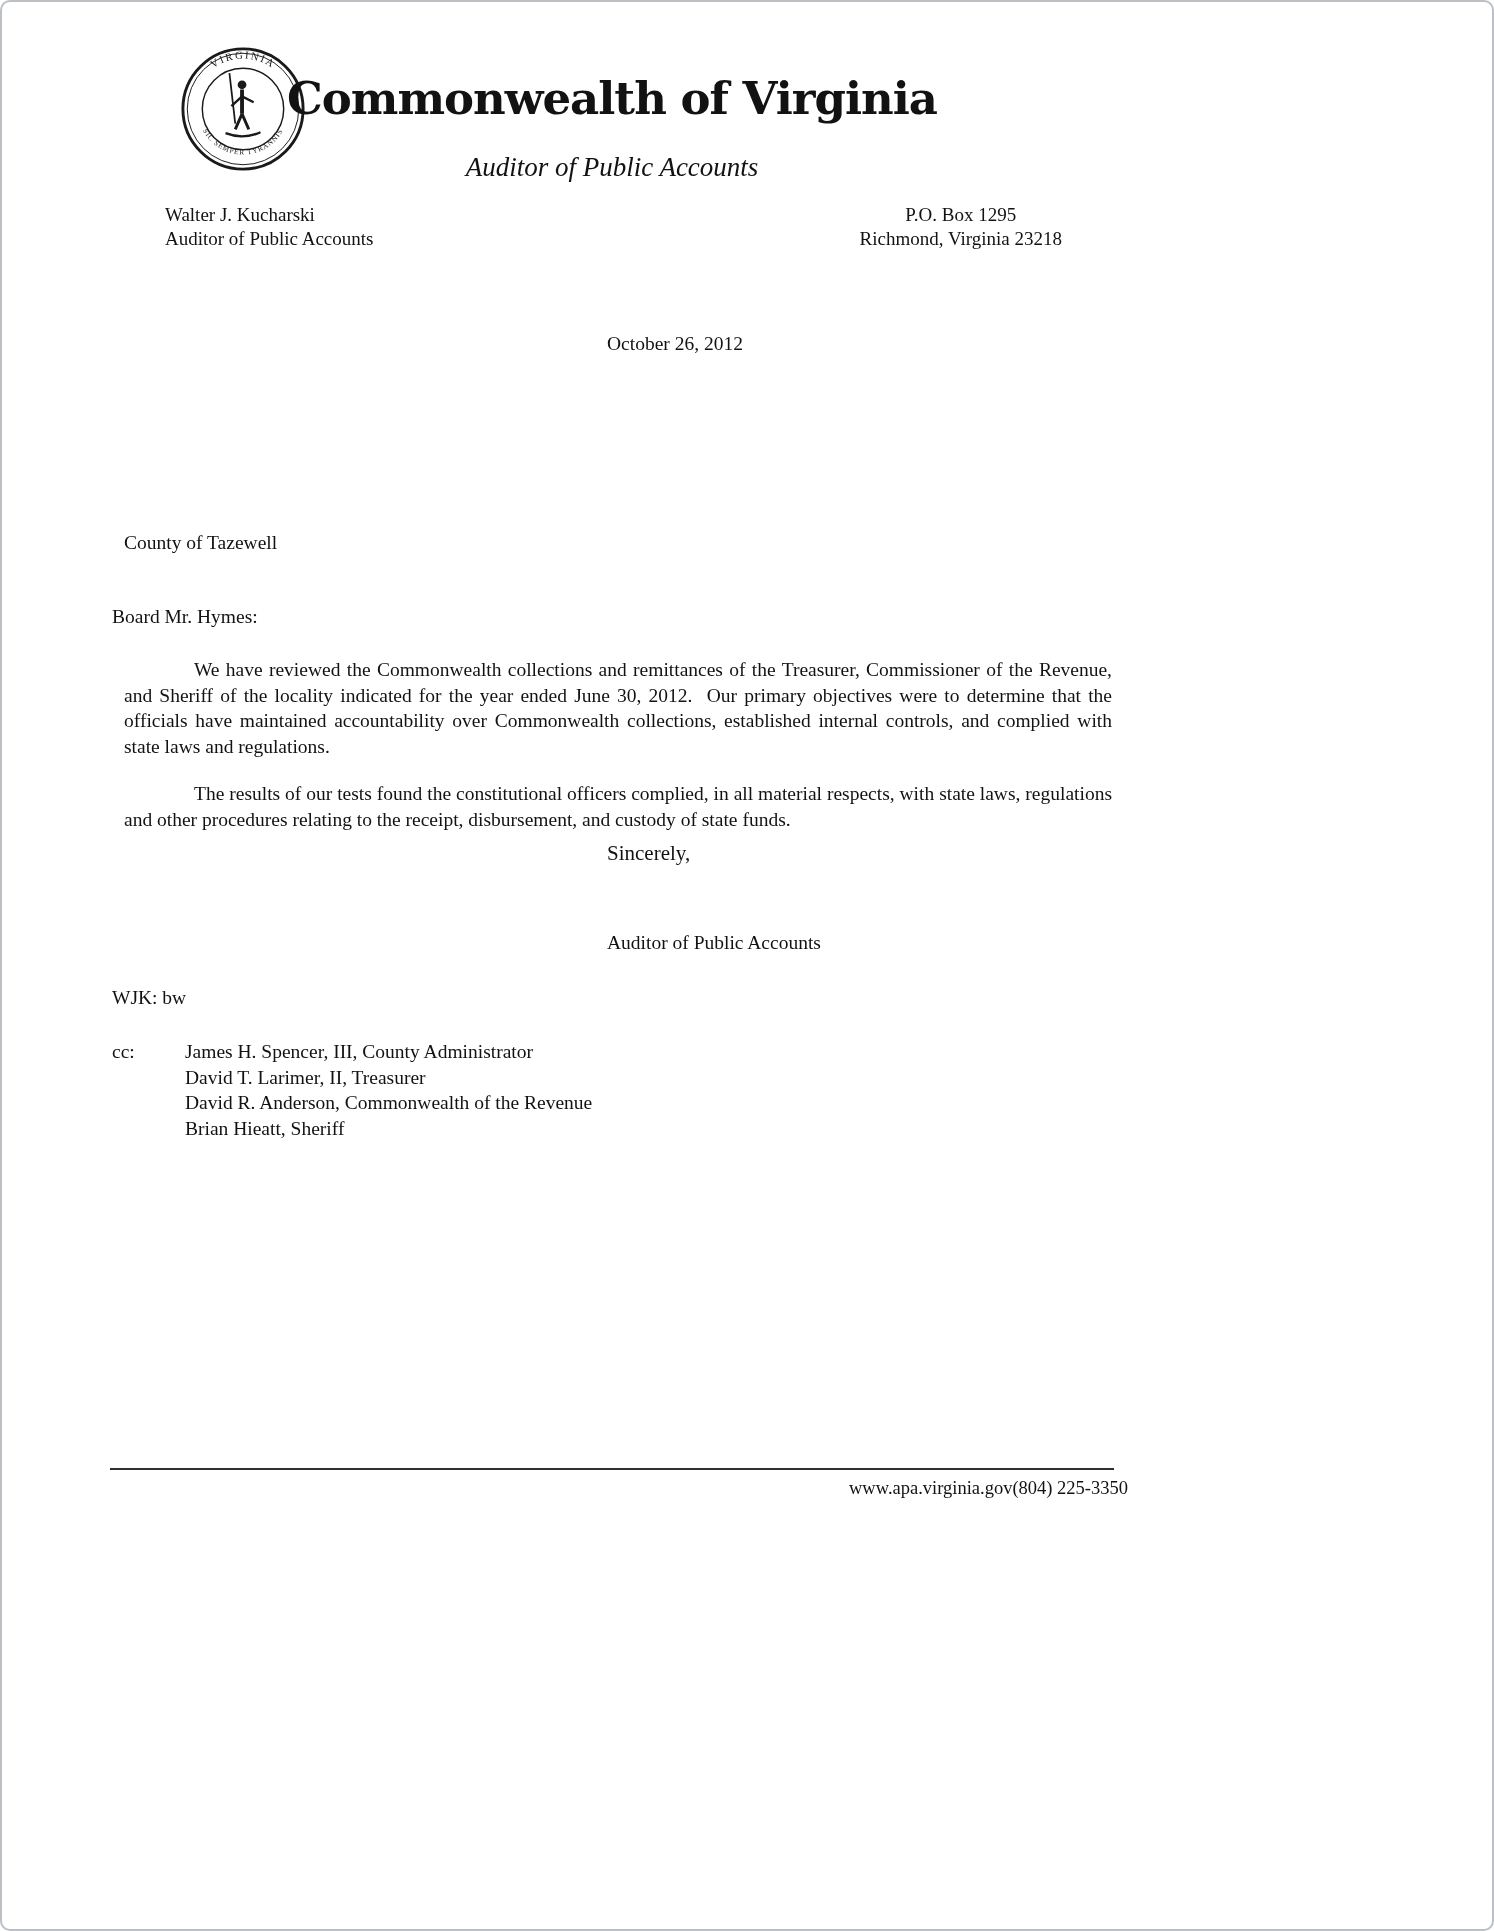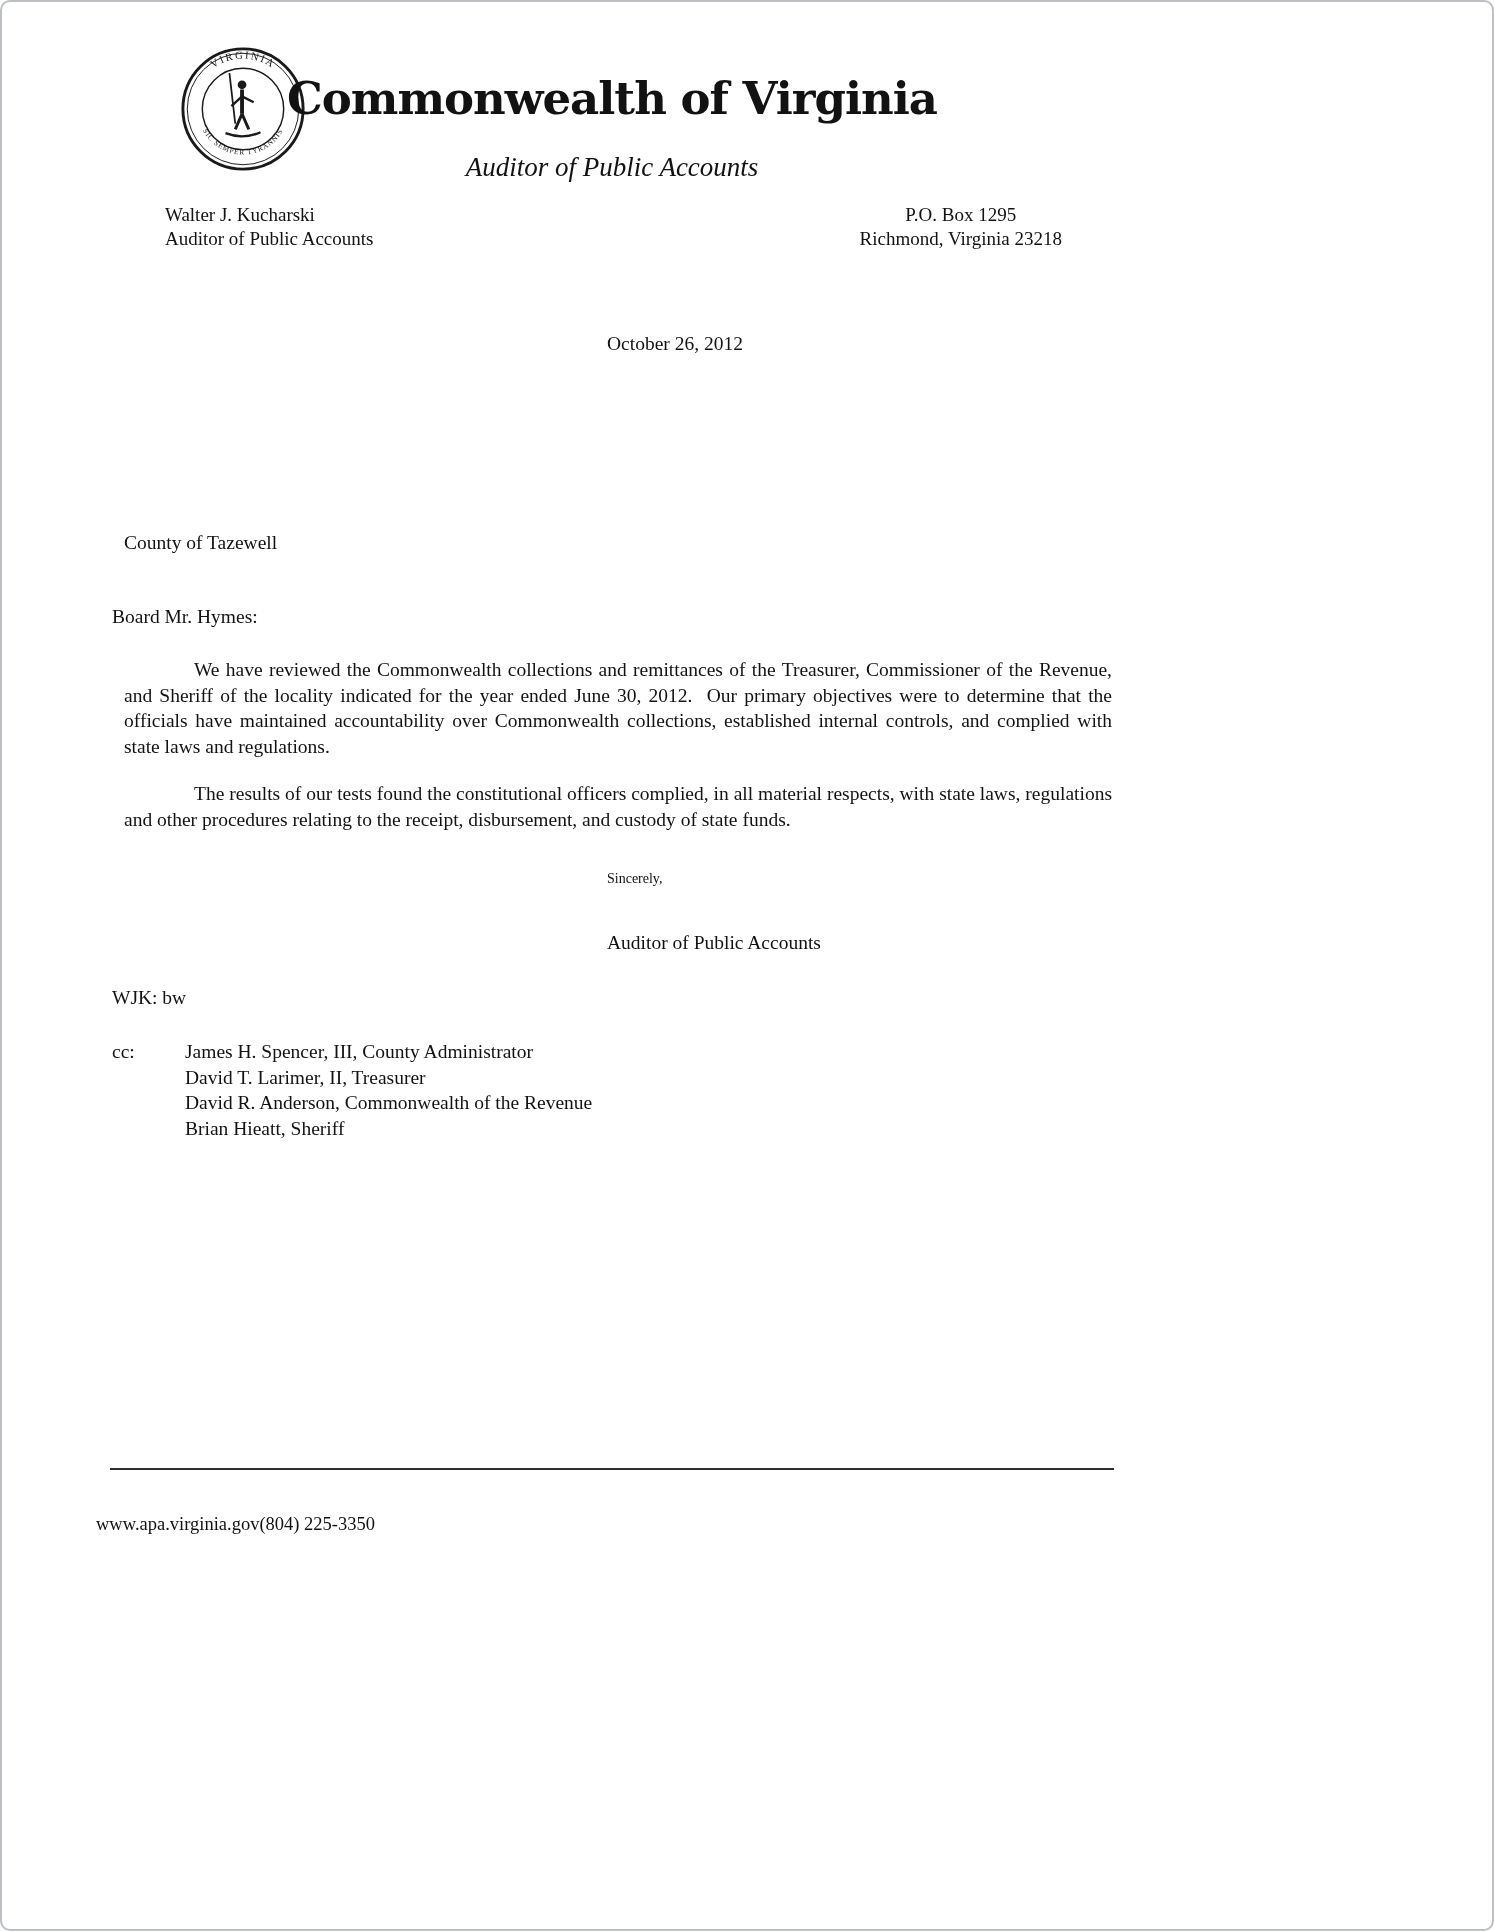--- a/index.html
+++ b/index.html
@@ -59,41 +59,40 @@
     left: 110px; top: 655px; width: 1000px;
     font-size: 19.5px; line-height: 25.6px;
     text-align: justify;
   }
   .bodytext p {
     margin: 0 0 22px 12px;
     text-indent: 70px;
     white-space: pre-wrap;
   }
 
-  .closing  { left: 605px; top: 869px; font-size: 14px; }
+  .closing  { left: 605px; top: 839px; font-size: 21px; }
   .sigtitle { left: 605px; top: 930px; font-size: 19.5px; }
   .initials { left: 110px; top: 985px; font-size: 19.5px; }
 
   .cc {
     left: 110px; top: 1037px;
     font-size: 19.5px; line-height: 25.5px;
     display: flex;
     font-family: Liberation Serif, serif;
   }
   .cc-label { width: 73px; flex: 0 0 73px; }
 
   .footer-rule {
     left: 108px; top: 1466px; width: 1004px; height: 2px;
     background: #2f2f2f;
   }
   .footer-text {
-    left: 94px; top: 1476px; width: 1000px;
-    display: flex; justify-content: flex-start;
+    left: 126px; top: 1476px; width: 1000px;
+    display: flex; justify-content: flex-end;
     font-size: 18.5px;
-    margin-top: 36px;
   }
 </style>
 </head>
 <body>
 
 <div class="page">
 
   <div class="abs seal">
     <svg width="126" height="126" viewBox="0 0 130 130">
       <defs>

